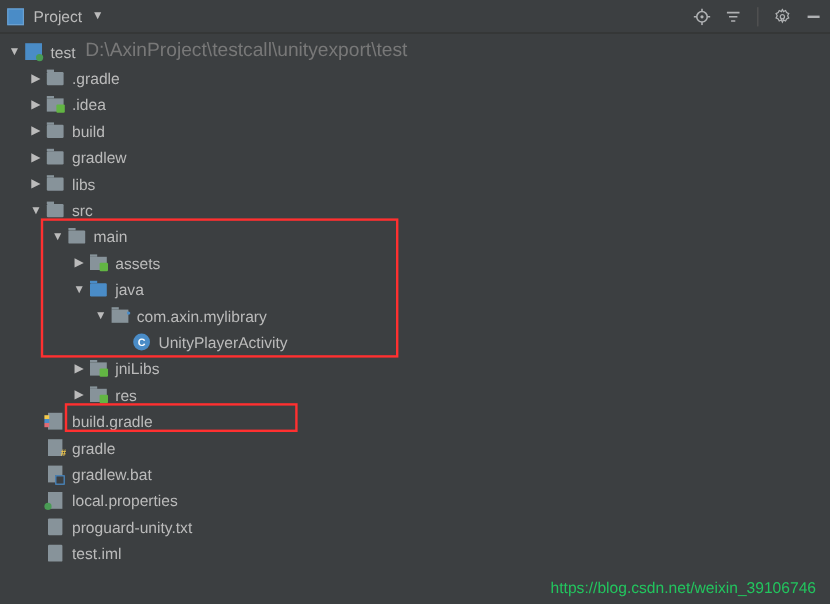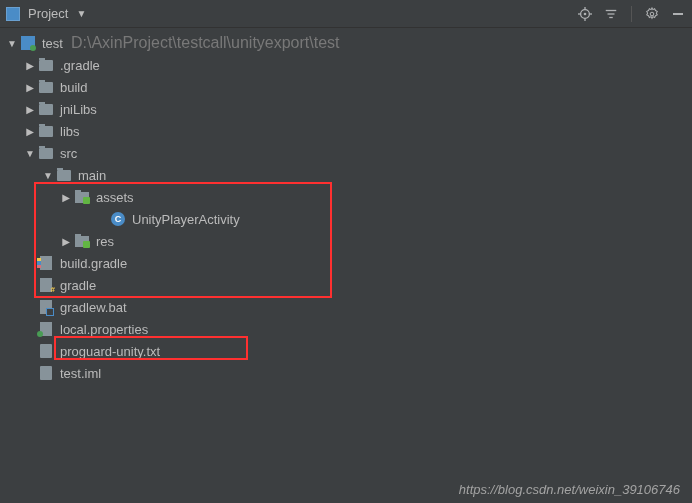--- a/index.html
+++ b/index.html
@@ -113,23 +113,22 @@
     .highlight-box {
       position: absolute;
       border: 2px solid #ff3030;
       pointer-events: none;
       z-index: 10;
     }
     .watermark {
       position: absolute;
       bottom: 6px;
       right: 12px;
-      color: #a3a3a3;
+      color: #22c55e;
       font-size: 13px;
-      font-style: italic;
     }
     .package-icon { background: #87939a; width: 14px; height: 11px; position: relative; }
     .package-icon::before { content: ""; position: absolute; top: -2px; left: 0; width: 6px; height: 2px; background: #87939a; }
     .package-icon::after { content: "•"; position: absolute; top: -2px; right: -2px; color: #4a8cc7; font-size: 10px; }
     .divider {
       width: 1px;
       height: 16px;
       background: #555;
       margin: 0 2px;
     }
@@ -189,86 +188,118 @@
 
   <div class="tree-item">
     <span class="indent" style="width:24px"></span>
     <span class="expand-icon right"></span>
     <span class="item-icon">
         <span class="folder-icon"></span>
       </span>
     <span class="item-label">.gradle</span>
   </div>
 
+  <div class="tree-item">
+    <span class="indent" style="width:24px"></span>
+    <span class="expand-icon right"></span>
+    <span class="item-icon">
+        <span class="folder-special"></span>
+      </span>
+    <span class="item-label">.idea</span>
+  </div>
 
   <div class="tree-item">
     <span class="indent" style="width:24px"></span>
     <span class="expand-icon right"></span>
     <span class="item-icon">
         <span class="folder-icon"></span>
       </span>
     <span class="item-label">build</span>
   </div>
 
   <div class="tree-item">
     <span class="indent" style="width:24px"></span>
     <span class="expand-icon right"></span>
     <span class="item-icon">
         <span class="folder-icon"></span>
       </span>
+    <span class="item-label">gradlew</span>
+  </div>
+
+  <div class="tree-item">
+    <span class="indent" style="width:24px"></span>
+    <span class="expand-icon right"></span>
+    <span class="item-icon">
+        <span class="folder-icon"></span>
+      </span>
+    <span class="item-label">libs</span>
+  </div>
+
+  <div class="tree-item">
+    <span class="indent" style="width:24px"></span>
+    <span class="expand-icon down"></span>
+    <span class="item-icon">
+        <span class="folder-icon"></span>
+      </span>
+    <span class="item-label">src</span>
+  </div>
+
+  <div class="tree-item">
+    <span class="indent" style="width:42px"></span>
+    <span class="expand-icon down"></span>
+    <span class="item-icon">
+        <span class="folder-icon"></span>
+      </span>
+    <span class="item-label">main</span>
+  </div>
+
+  <div class="tree-item">
+    <span class="indent" style="width:60px"></span>
+    <span class="expand-icon right"></span>
+    <span class="item-icon">
+        <span class="folder-special"></span>
+      </span>
+    <span class="item-label">assets</span>
+  </div>
+
+  <div class="tree-item">
+    <span class="indent" style="width:60px"></span>
+    <span class="expand-icon down"></span>
+    <span class="item-icon">
+        <span class="folder-icon folder-blue"></span>
+      </span>
+    <span class="item-label">java</span>
+  </div>
+
+  <div class="tree-item">
+    <span class="indent" style="width:78px"></span>
+    <span class="expand-icon down"></span>
+    <span class="item-icon">
+        <span class="package-icon"></span>
+      </span>
+    <span class="item-label">com.axin.mylibrary</span>
+  </div>
+
+  <div class="tree-item">
+    <span class="indent" style="width:96px"></span>
+    <span class="expand-icon none">▶</span>
+    <span class="item-icon">
+        <span class="class-icon">C</span>
+      </span>
+    <span class="item-label">UnityPlayerActivity</span>
+  </div>
+
+  <div class="tree-item">
+    <span class="indent" style="width:60px"></span>
+    <span class="expand-icon right"></span>
+    <span class="item-icon">
+        <span class="folder-special"></span>
+      </span>
     <span class="item-label">jniLibs</span>
   </div>
-
-  <div class="tree-item">
-    <span class="indent" style="width:24px"></span>
-    <span class="expand-icon right"></span>
-    <span class="item-icon">
-        <span class="folder-icon"></span>
-      </span>
-    <span class="item-label">libs</span>
-  </div>
-
-  <div class="tree-item">
-    <span class="indent" style="width:24px"></span>
-    <span class="expand-icon down"></span>
-    <span class="item-icon">
-        <span class="folder-icon"></span>
-      </span>
-    <span class="item-label">src</span>
-  </div>
-
-  <div class="tree-item">
-    <span class="indent" style="width:42px"></span>
-    <span class="expand-icon down"></span>
-    <span class="item-icon">
-        <span class="folder-icon"></span>
-      </span>
-    <span class="item-label">main</span>
-  </div>
-
-  <div class="tree-item">
-    <span class="indent" style="width:60px"></span>
-    <span class="expand-icon right"></span>
-    <span class="item-icon">
-        <span class="folder-special"></span>
-      </span>
-    <span class="item-label">assets</span>
-  </div>
-
-
-
-  <div class="tree-item">
-    <span class="indent" style="width:96px"></span>
-    <span class="expand-icon none">▶</span>
-    <span class="item-icon">
-        <span class="class-icon">C</span>
-      </span>
-    <span class="item-label">UnityPlayerActivity</span>
-  </div>
-
 
   <div class="tree-item">
     <span class="indent" style="width:60px"></span>
     <span class="expand-icon right"></span>
     <span class="item-icon">
         <span class="folder-special"></span>
       </span>
     <span class="item-label">res</span>
   </div>
 

